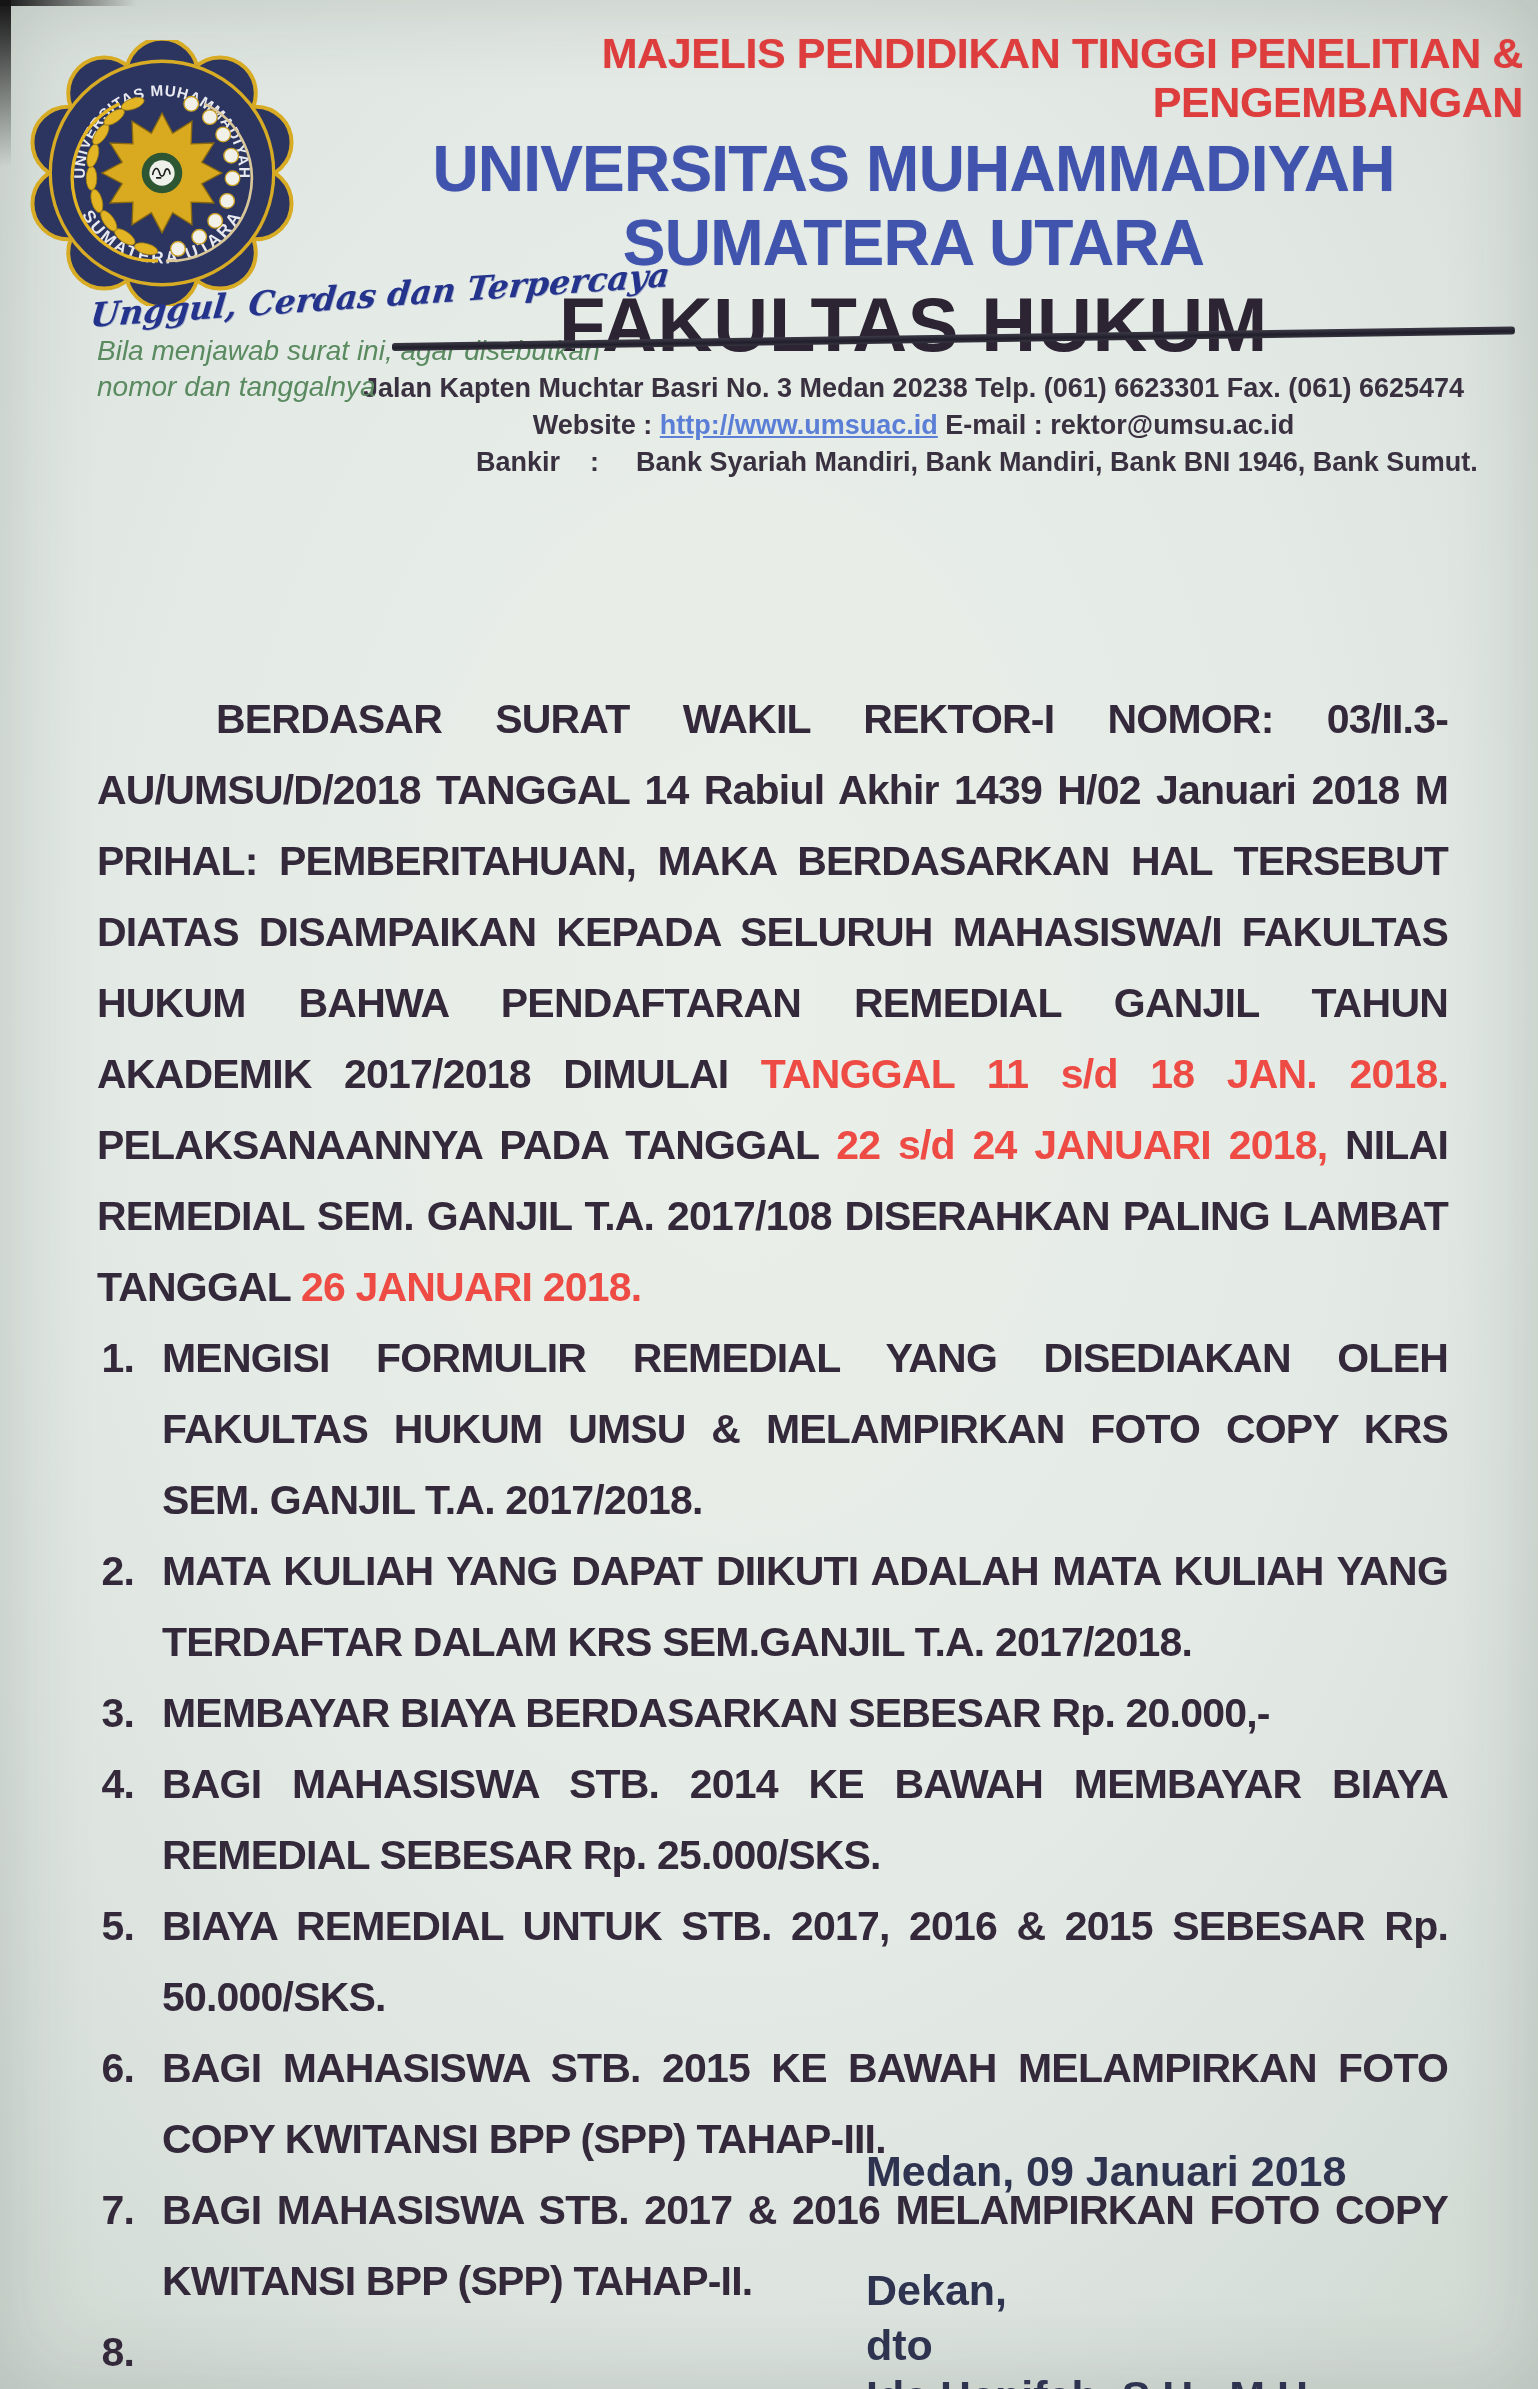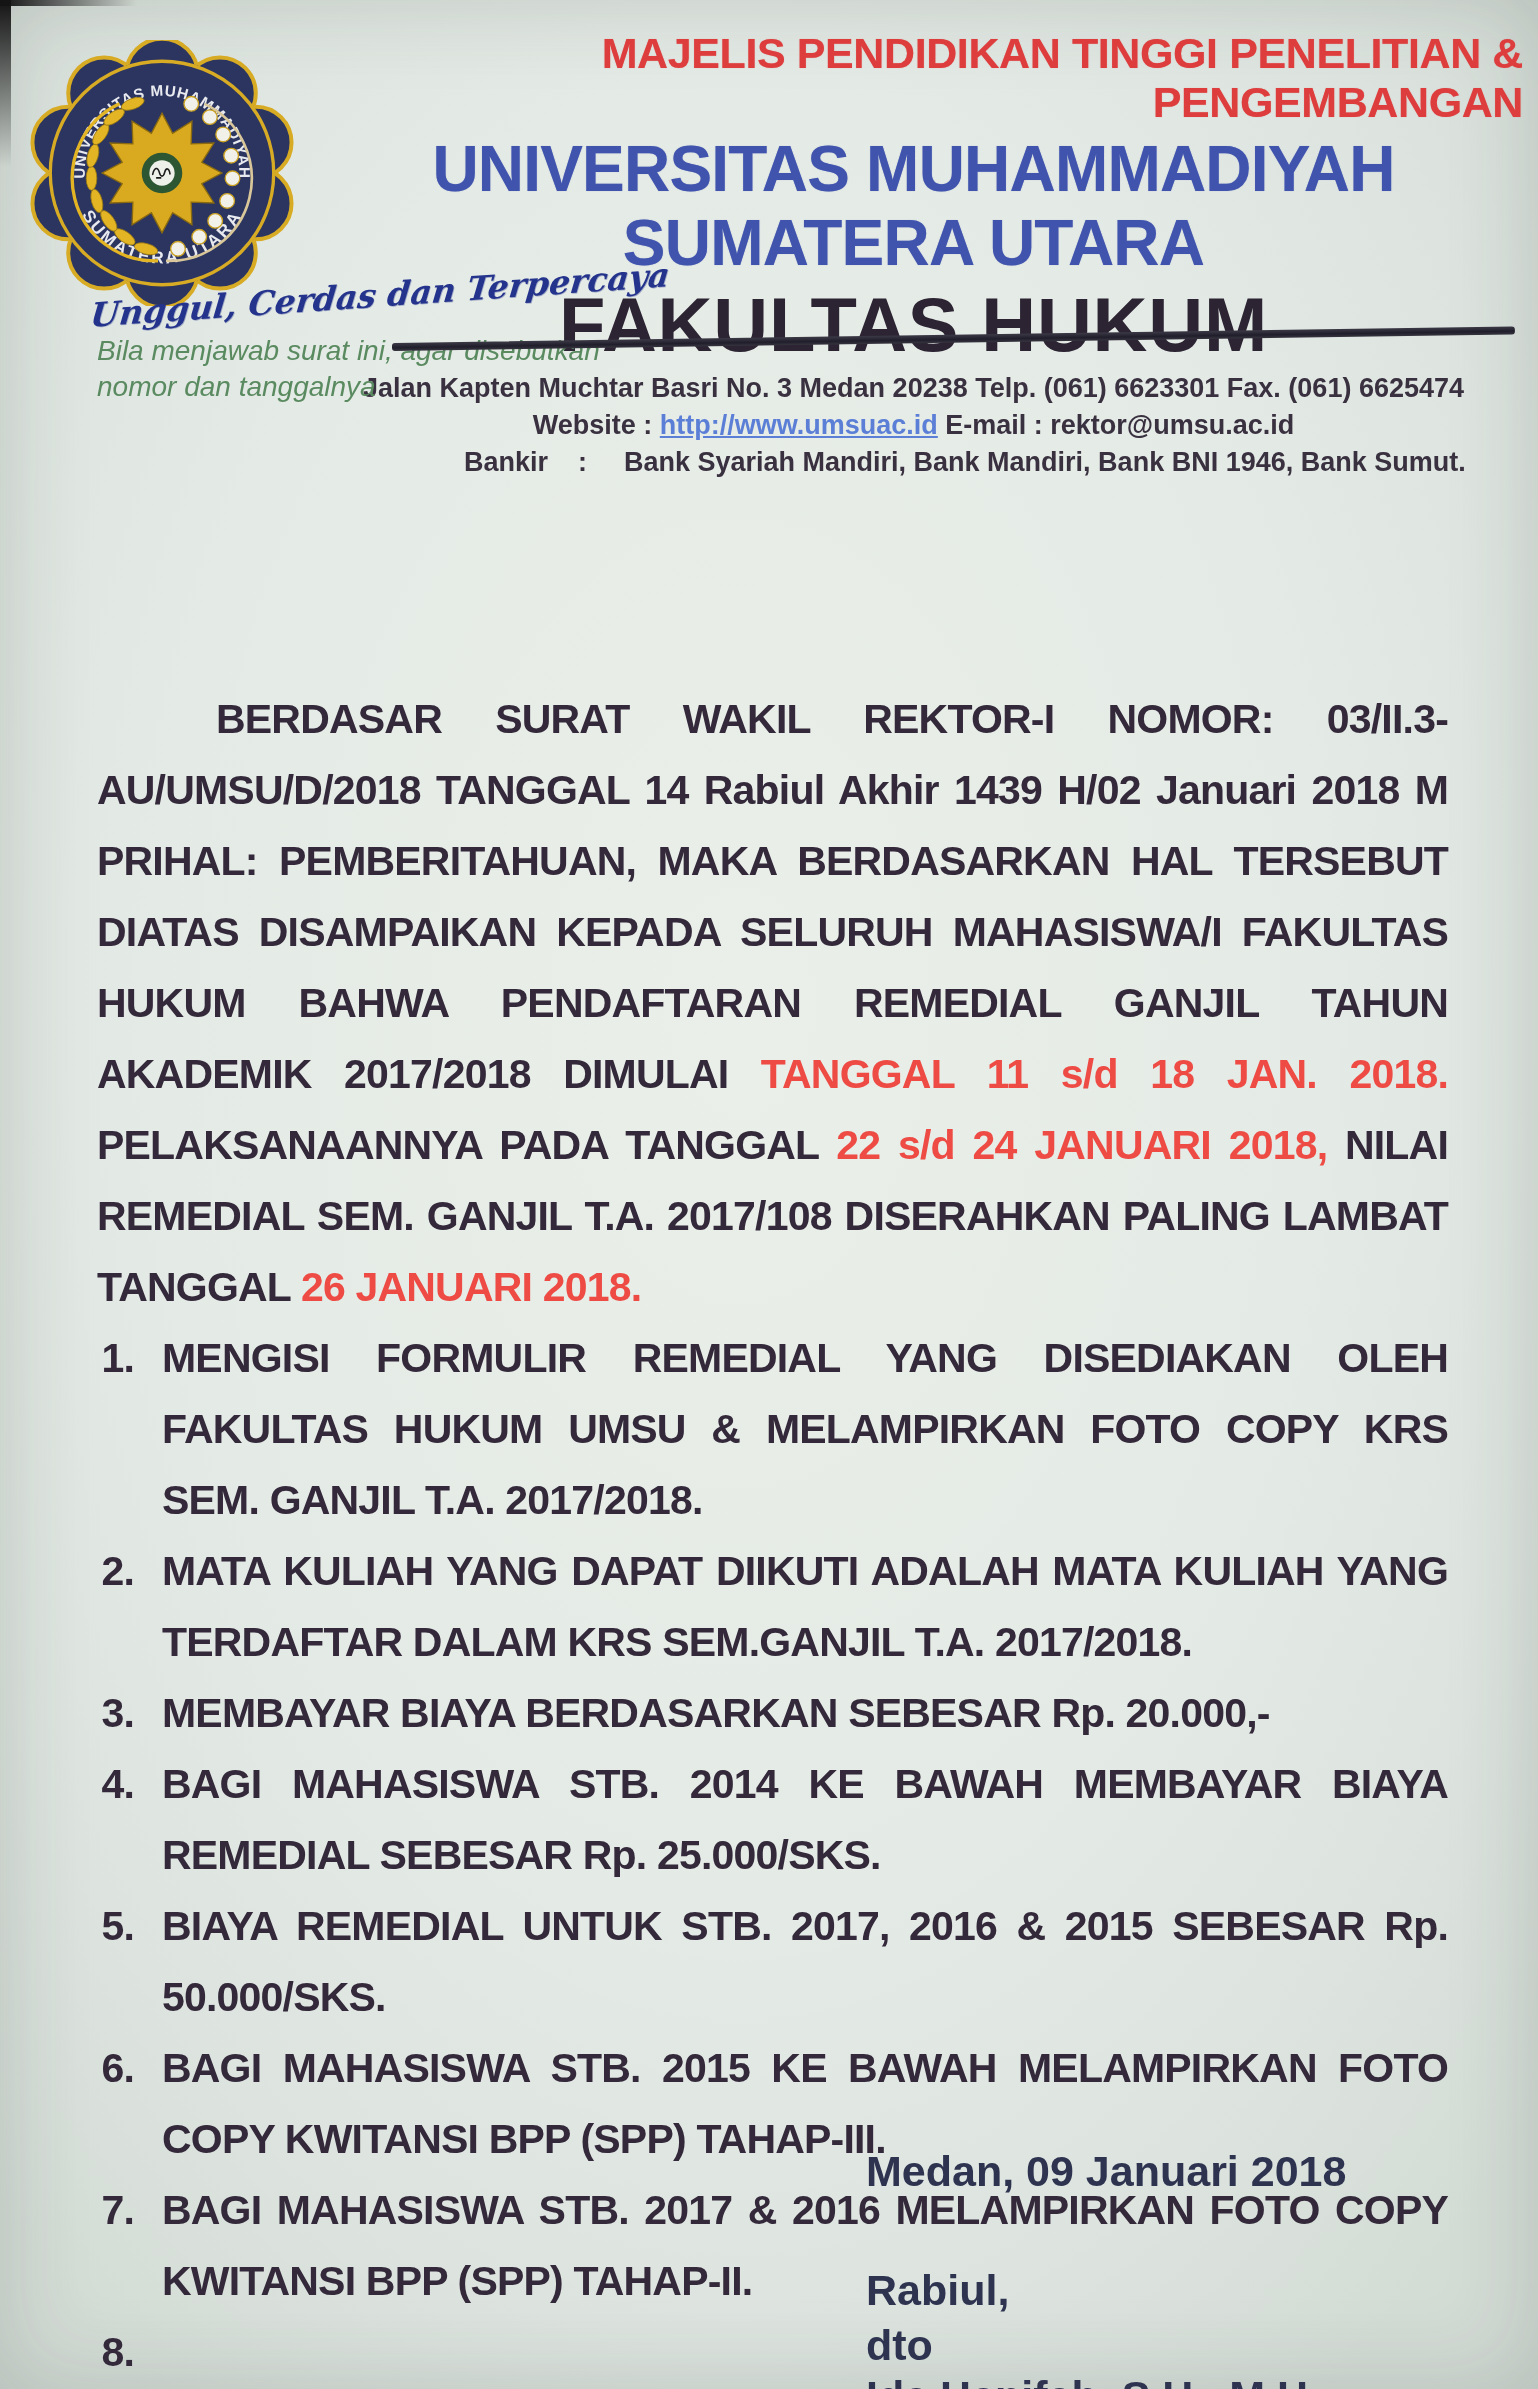--- a/index.html
+++ b/index.html
@@ -26,21 +26,21 @@
   .council{font-size:43px;font-weight:bold;color:#dd3d3d;letter-spacing:-0.4px;
     text-shadow:0 0 0.8px rgba(221,61,61,.5);text-align:right;}
   .university{font-size:64px;font-weight:bold;color:#4054ae;letter-spacing:-0.8px;margin-top:4.6px;
     text-shadow:0 0 0.8px rgba(64,84,174,.5);}
   .faculty{font-size:76px;font-weight:bold;color:#2c2433;letter-spacing:0.8px;margin-top:1.5px;}
   .address{font-size:27px;font-weight:bold;color:#3a3140;margin-top:4.6px;}
   .webline{font-size:27px;font-weight:bold;color:#3a3140;margin-top:6px;}
   .webline a{color:#5b7fd6;text-decoration:underline;font-weight:bold;}
   .bankline{font-size:27px;font-weight:bold;color:#3a3140;margin-top:6px;
     display:flex;text-align:left;padding-left:160px;}
-  .bank-label{width:114px;}
+  .bank-label{width:114px;margin-left:12px;}
   .bank-colon{width:46px;}
   .motto{position:absolute;left:90px;top:275px;width:593px;
     font-family:"DejaVu Serif", serif;font-style:italic;font-weight:bold;
     font-size:33px;color:#24338c;transform:rotate(-4deg) skewX(-10deg);
     white-space:nowrap;text-shadow:0.8px 0.8px 0 rgba(36,51,140,.35);}
   .reply-note{position:absolute;left:97px;top:333px;
     font-style:italic;font-size:28px;color:#5a8a60;line-height:36px;}
   .rule{position:absolute;left:392px;top:343px;width:1123px;height:7.6px;
     background:linear-gradient(to bottom,#3c3a46,#201e2a 60%,#36343f);
     transform:rotate(-0.85deg);transform-origin:left center;border-radius:3px;}
@@ -170,18 +170,18 @@
       <li><span class="num">7.</span><span>BAGI MAHASISWA STB. 2017 &amp; 2016 MELAMPIRKAN FOTO COPY KWITANSI BPP (SPP) TAHAP-II.</span></li>
       <li>
           <span class="num">8.</span>
         </li>
     </ol>
 
   </div>
 
   <div class="signature">
     <div>Medan, 09 Januari 2018</div>
-    <div class="sig-role">Rabiul,</div>
+    <div class="sig-role">Dekan,</div>
     <div class="sig-dto">dto</div>
     <div class="sig-name">Ida Hanifah, S.H., M.H</div>
   </div>
 </div>
 
 
 </body></html>

